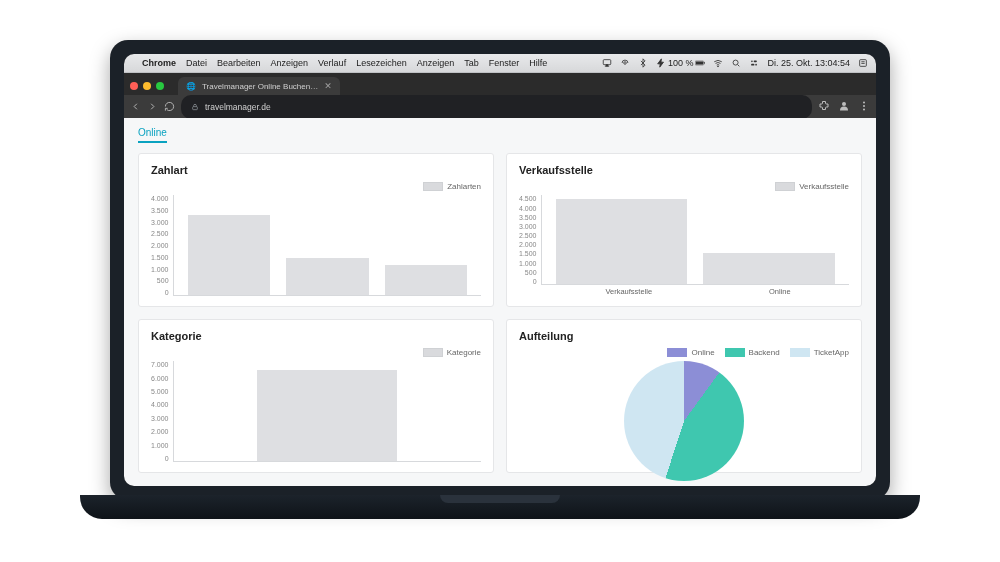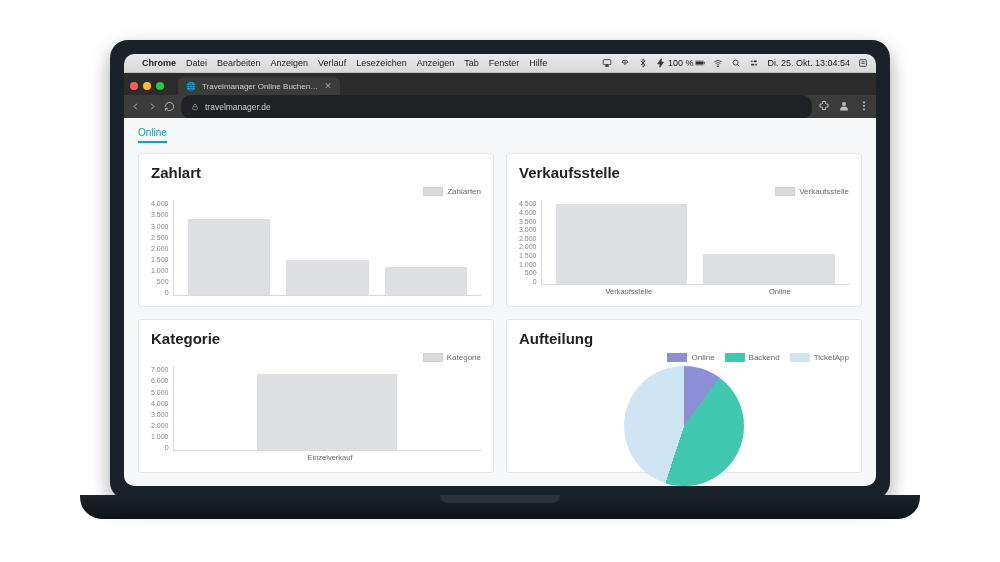--- a/index.html
+++ b/index.html
@@ -30,21 +30,21 @@
   .omnibox{flex:1;height:24px;background:#202124;border-radius:10px;display:flex;align-items:center;padding:0 10px;color:#d0d0d0;font-size:8.5px;gap:6px}
   .lock{width:8px;height:8px}
   .addr-right{display:flex;gap:8px;color:#bdbdbd;align-items:center}
   .addr-right svg{width:12px;height:12px}
   
   .page{position:absolute;left:0;right:0;top:64px;bottom:0;background:#f6f7f8;overflow:hidden}
   .page-tab{padding:4px 14px 0}
   .page-tab .t{font-size:10px;color:#0aa2c0;border-bottom:2px solid #0aa2c0;display:inline-block;padding-bottom:3px}
   .grid{display:grid;grid-template-columns:1fr 1fr;grid-template-rows:1fr 1fr;gap:12px;padding:10px 14px 14px;height:calc(100% - 24px);box-sizing:border-box}
   .card{background:#fff;border:1px solid #e5e6e8;border-radius:3px;padding:10px 12px;display:flex;flex-direction:column;min-height:0}
-  .card h3{margin:0 0 6px 0;font-size:15px;font-weight:700;color:#222}
+  .card h3{margin:0 0 6px 0;font-size:11px;font-weight:700;color:#222}
   .legend{display:flex;justify-content:flex-end;gap:10px;font-size:8px;color:#666;margin-bottom:4px}
   .swatch{display:inline-block;width:18px;height:7px;background:#d9dadd;vertical-align:middle;margin-right:4px;border:1px solid #cfd1d4}
   .swatch.online{background:#8c8ed6;border-color:#8c8ed6}
   .swatch.backend{background:#3fc7af;border-color:#3fc7af}
   .swatch.app{background:#cfe6f2;border-color:#cfe6f2}
   .chart{flex:1;display:flex;min-height:0}
   .yaxis{display:flex;flex-direction:column;justify-content:space-between;font-size:7px;color:#888;text-align:right;padding-right:4px}
   .plot{flex:1;border-left:1px solid #d7d9dc;border-bottom:1px solid #d7d9dc;position:relative;display:flex;align-items:flex-end;justify-content:space-around;padding:0 6px}
   .plot .bar{background:#dedfe2;flex:1;margin:0 8px;max-width:140px}
   .xaxis{display:flex;justify-content:space-around;font-size:7.5px;color:#666;padding-left:28px;margin-top:2px}
@@ -252,23 +252,20 @@
                   <span>4.000</span>
                   <span>3.000</span>
                   <span>2.000</span>
                   <span>1.000</span>
                   <span>0</span>
                 </div>
                 <div class="plot">
                   <div class="bar" style="height: 91.4286%;"></div>
                 </div>
               </div>
-              <div class="xaxis">
-                <span>Einzelverkauf</span>
-              </div>
             </div>
             <div class="card">
               <h3>Aufteilung</h3>
               <div class="legend">
                 <span><span class="swatch online"></span>Online</span>
                 <span><span class="swatch backend"></span>Backend</span>
                 <span><span class="swatch app"></span>TicketApp</span>
               </div>
               <div class="pie-wrap">
                 <div class="pie" style="background: conic-gradient(rgb(140, 142, 214) -36deg, rgb(140, 142, 214) 36deg, rgb(63, 199, 175) 36deg, rgb(63, 199, 175) 198deg, rgb(207, 230, 242) 198deg, rgb(207, 230, 242) 324deg);"></div>

